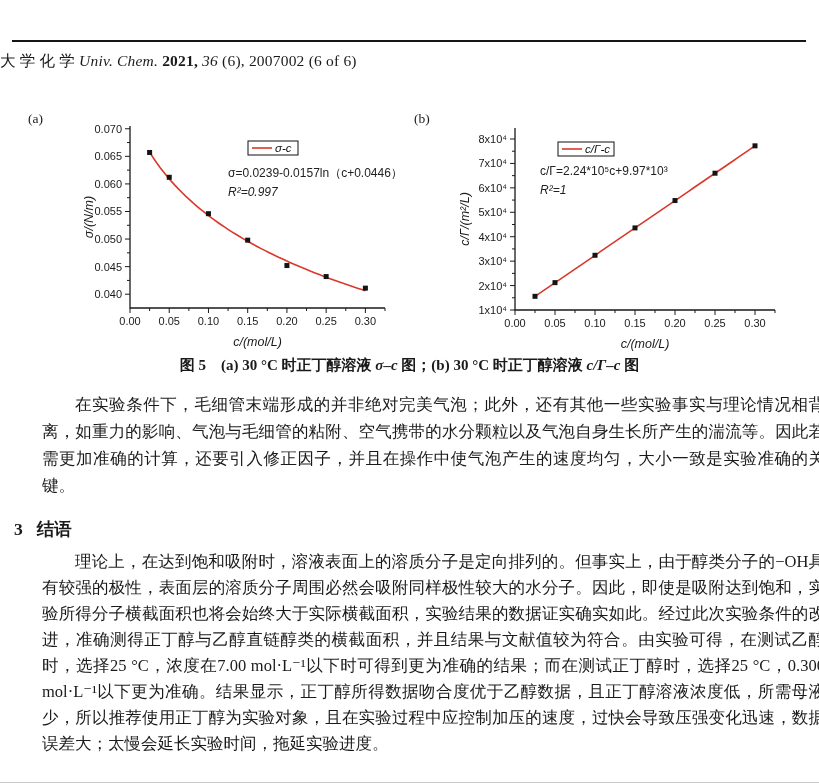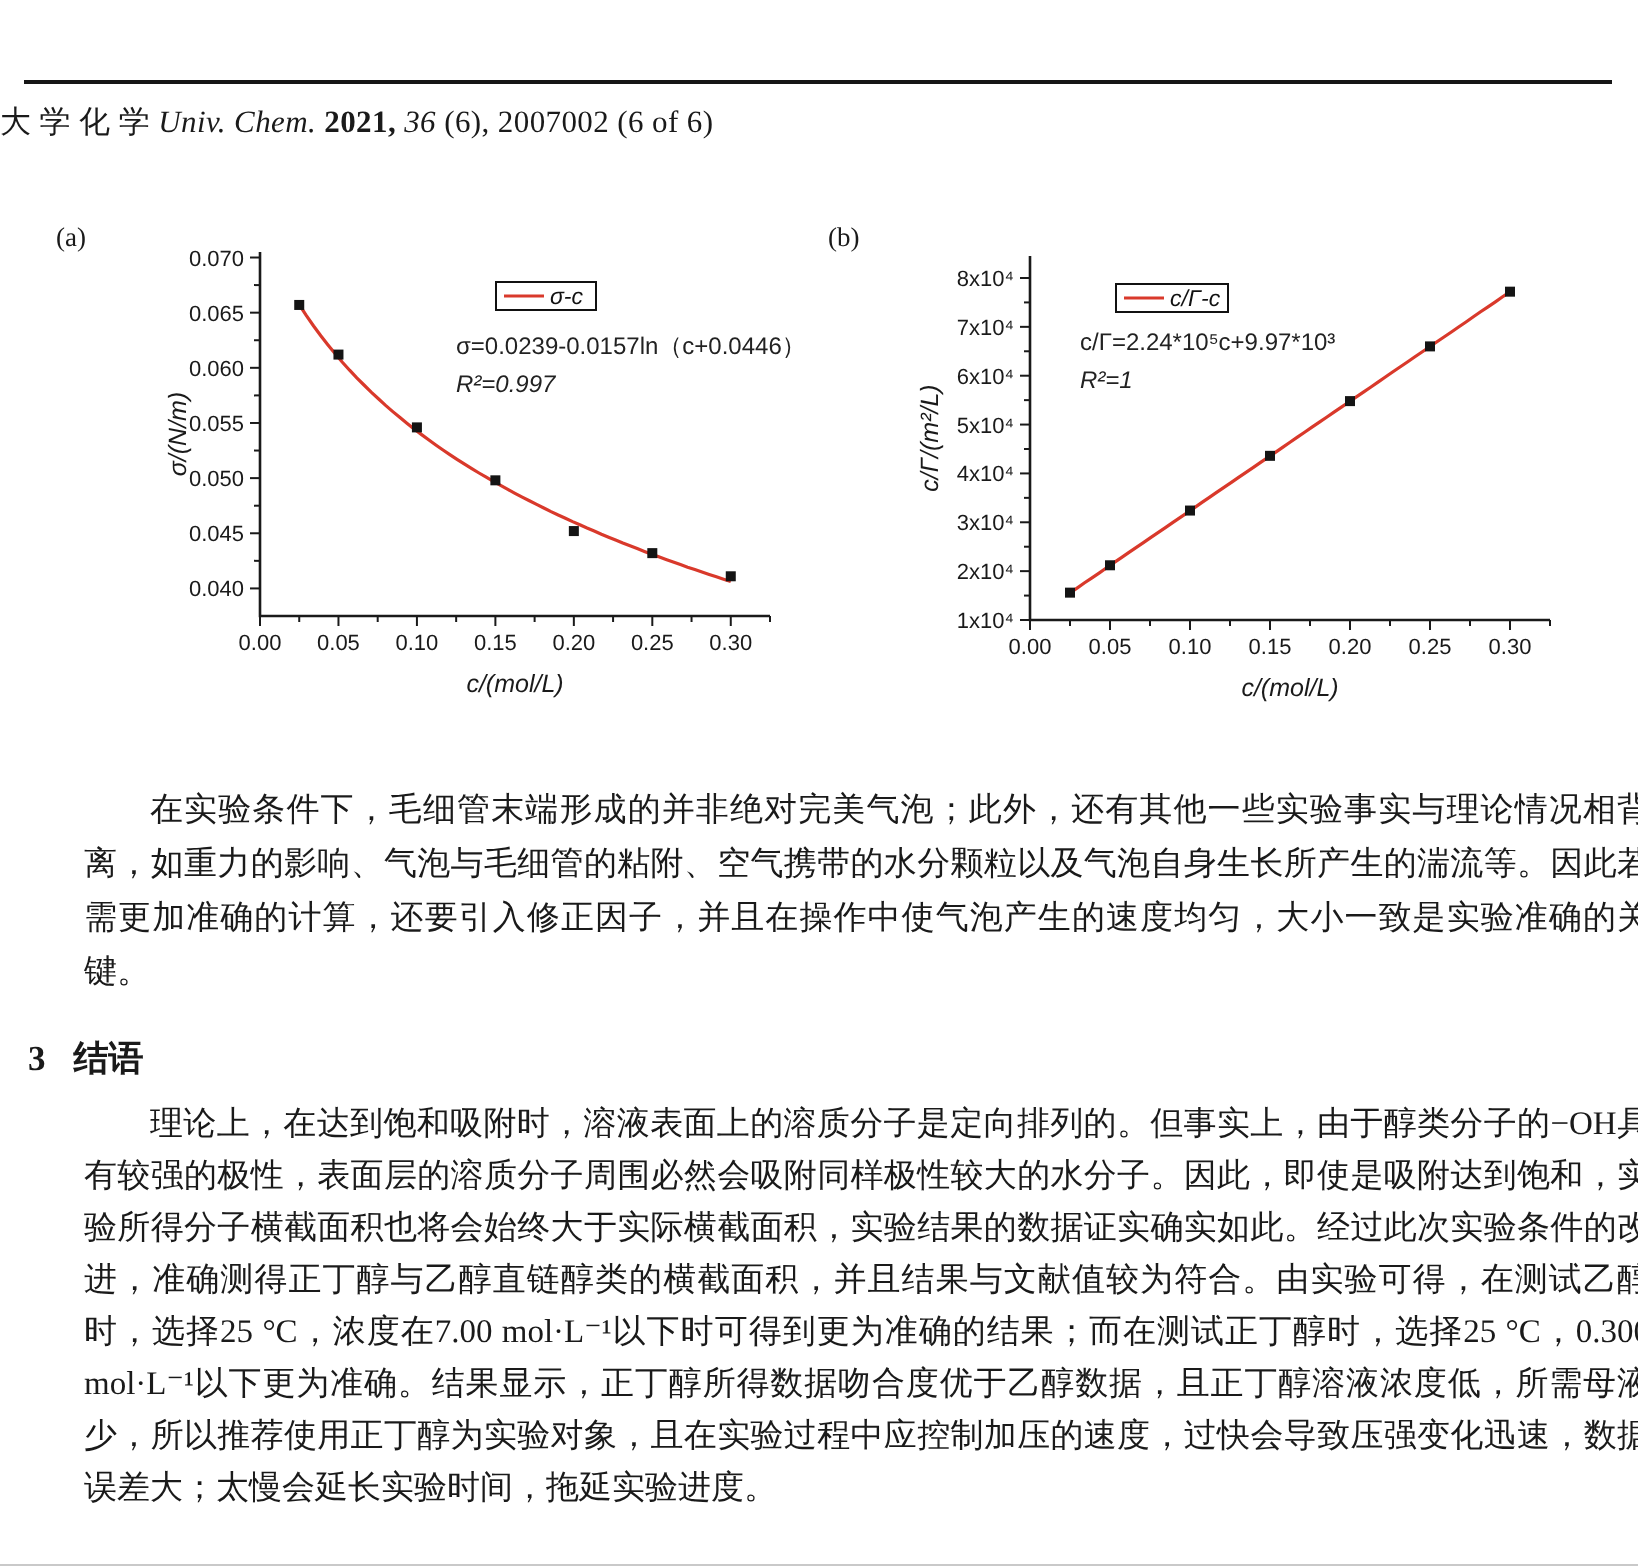--- a/index.html
+++ b/index.html
@@ -159,20 +159,21 @@
         <rect x="302.5" y="65.69463087248323" width="5" height="5" fill="#141414"></rect>
         <rect x="342.5" y="38.33355704697986" width="5" height="5" fill="#141414"></rect>
         <rect x="148" y="37" width="56" height="14" fill="#fff" stroke="#111" stroke-width="1"></rect>
         <line x1="152" y1="44" x2="172" y2="44" stroke="#d9392b" stroke-width="1.6"></line>
         <text x="175" y="48" font-size="11.5" font-style="italic" font-family="&quot;Liberation Sans&quot;,sans-serif" fill="#111">c/Γ-c</text>
         <text x="130" y="70" font-size="12" font-family="&quot;Liberation Sans&quot;,sans-serif" fill="#222">c/Γ=2.24*10⁵c+9.97*10³</text>
         <text x="130" y="89" font-size="12" font-style="italic" font-family="&quot;Liberation Sans&quot;,sans-serif" fill="#222">R²=1</text>
       </svg>
   </div>
 
+  <div class="caption"><span>图 5　(a) 30 °C 时正丁醇溶液 </span><span class="it">σ–c</span><span> 图；(b) 30 °C 时正丁醇溶液 </span><span class="it">c/Γ–c</span><span> 图</span></div>
 
   <div class="para para-discussion">在实验条件下，毛细管末端形成的并非绝对完美气泡；此外，还有其他一些实验事实与理论情况相背离，如重力的影响、气泡与毛细管的粘附、空气携带的水分颗粒以及气泡自身生长所产生的湍流等。因此若需更加准确的计算，还要引入修正因子，并且在操作中使气泡产生的速度均匀，大小一致是实验准确的关键。</div>
 
   <div class="section-heading"><span class="num">3</span><span>结语</span></div>
 
   <div class="para para-conclusion">理论上，在达到饱和吸附时，溶液表面上的溶质分子是定向排列的。但事实上，由于醇类分子的−OH具有较强的极性，表面层的溶质分子周围必然会吸附同样极性较大的水分子。因此，即使是吸附达到饱和，实验所得分子横截面积也将会始终大于实际横截面积，实验结果的数据证实确实如此。经过此次实验条件的改进，准确测得正丁醇与乙醇直链醇类的横截面积，并且结果与文献值较为符合。由实验可得，在测试乙醇时，选择25 °C，浓度在7.00 mol·L⁻¹以下时可得到更为准确的结果；而在测试正丁醇时，选择25 °C，0.300 mol·L⁻¹以下更为准确。结果显示，正丁醇所得数据吻合度优于乙醇数据，且正丁醇溶液浓度低，所需母液少，所以推荐使用正丁醇为实验对象，且在实验过程中应控制加压的速度，过快会导致压强变化迅速，数据误差大；太慢会延长实验时间，拖延实验进度。</div>
 
   <div class="bottom-rule"></div>
 
 </div>

